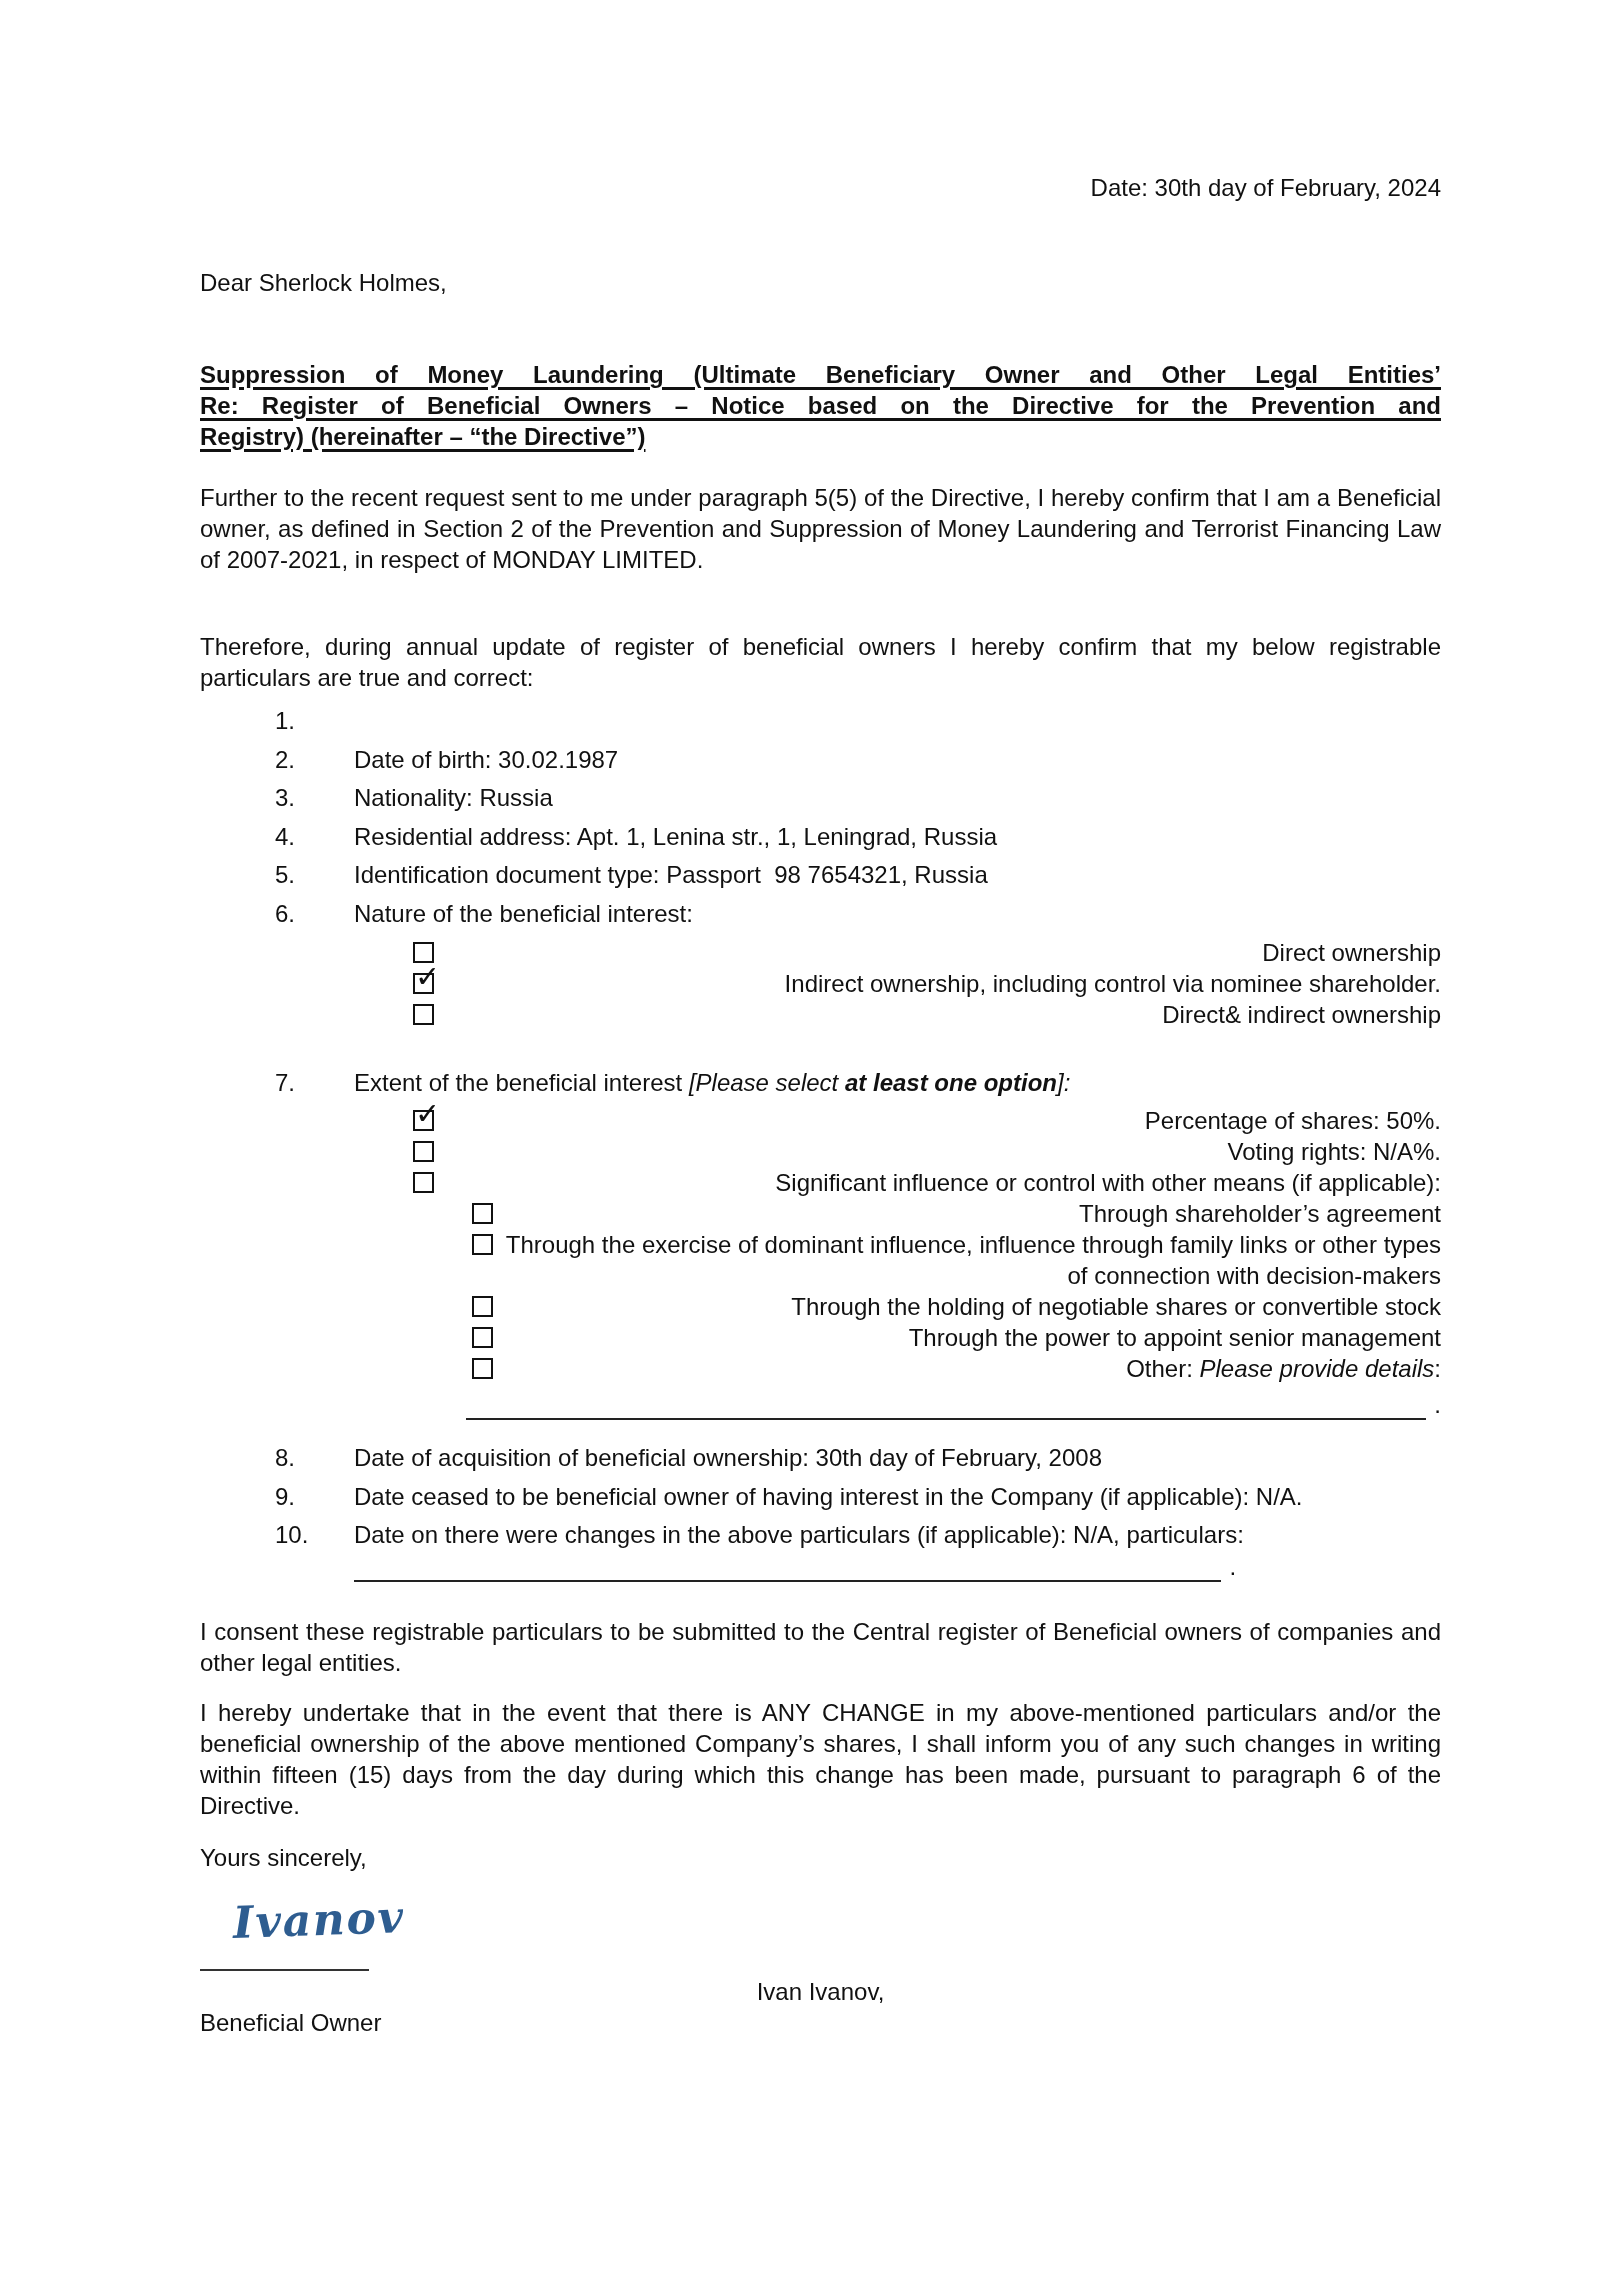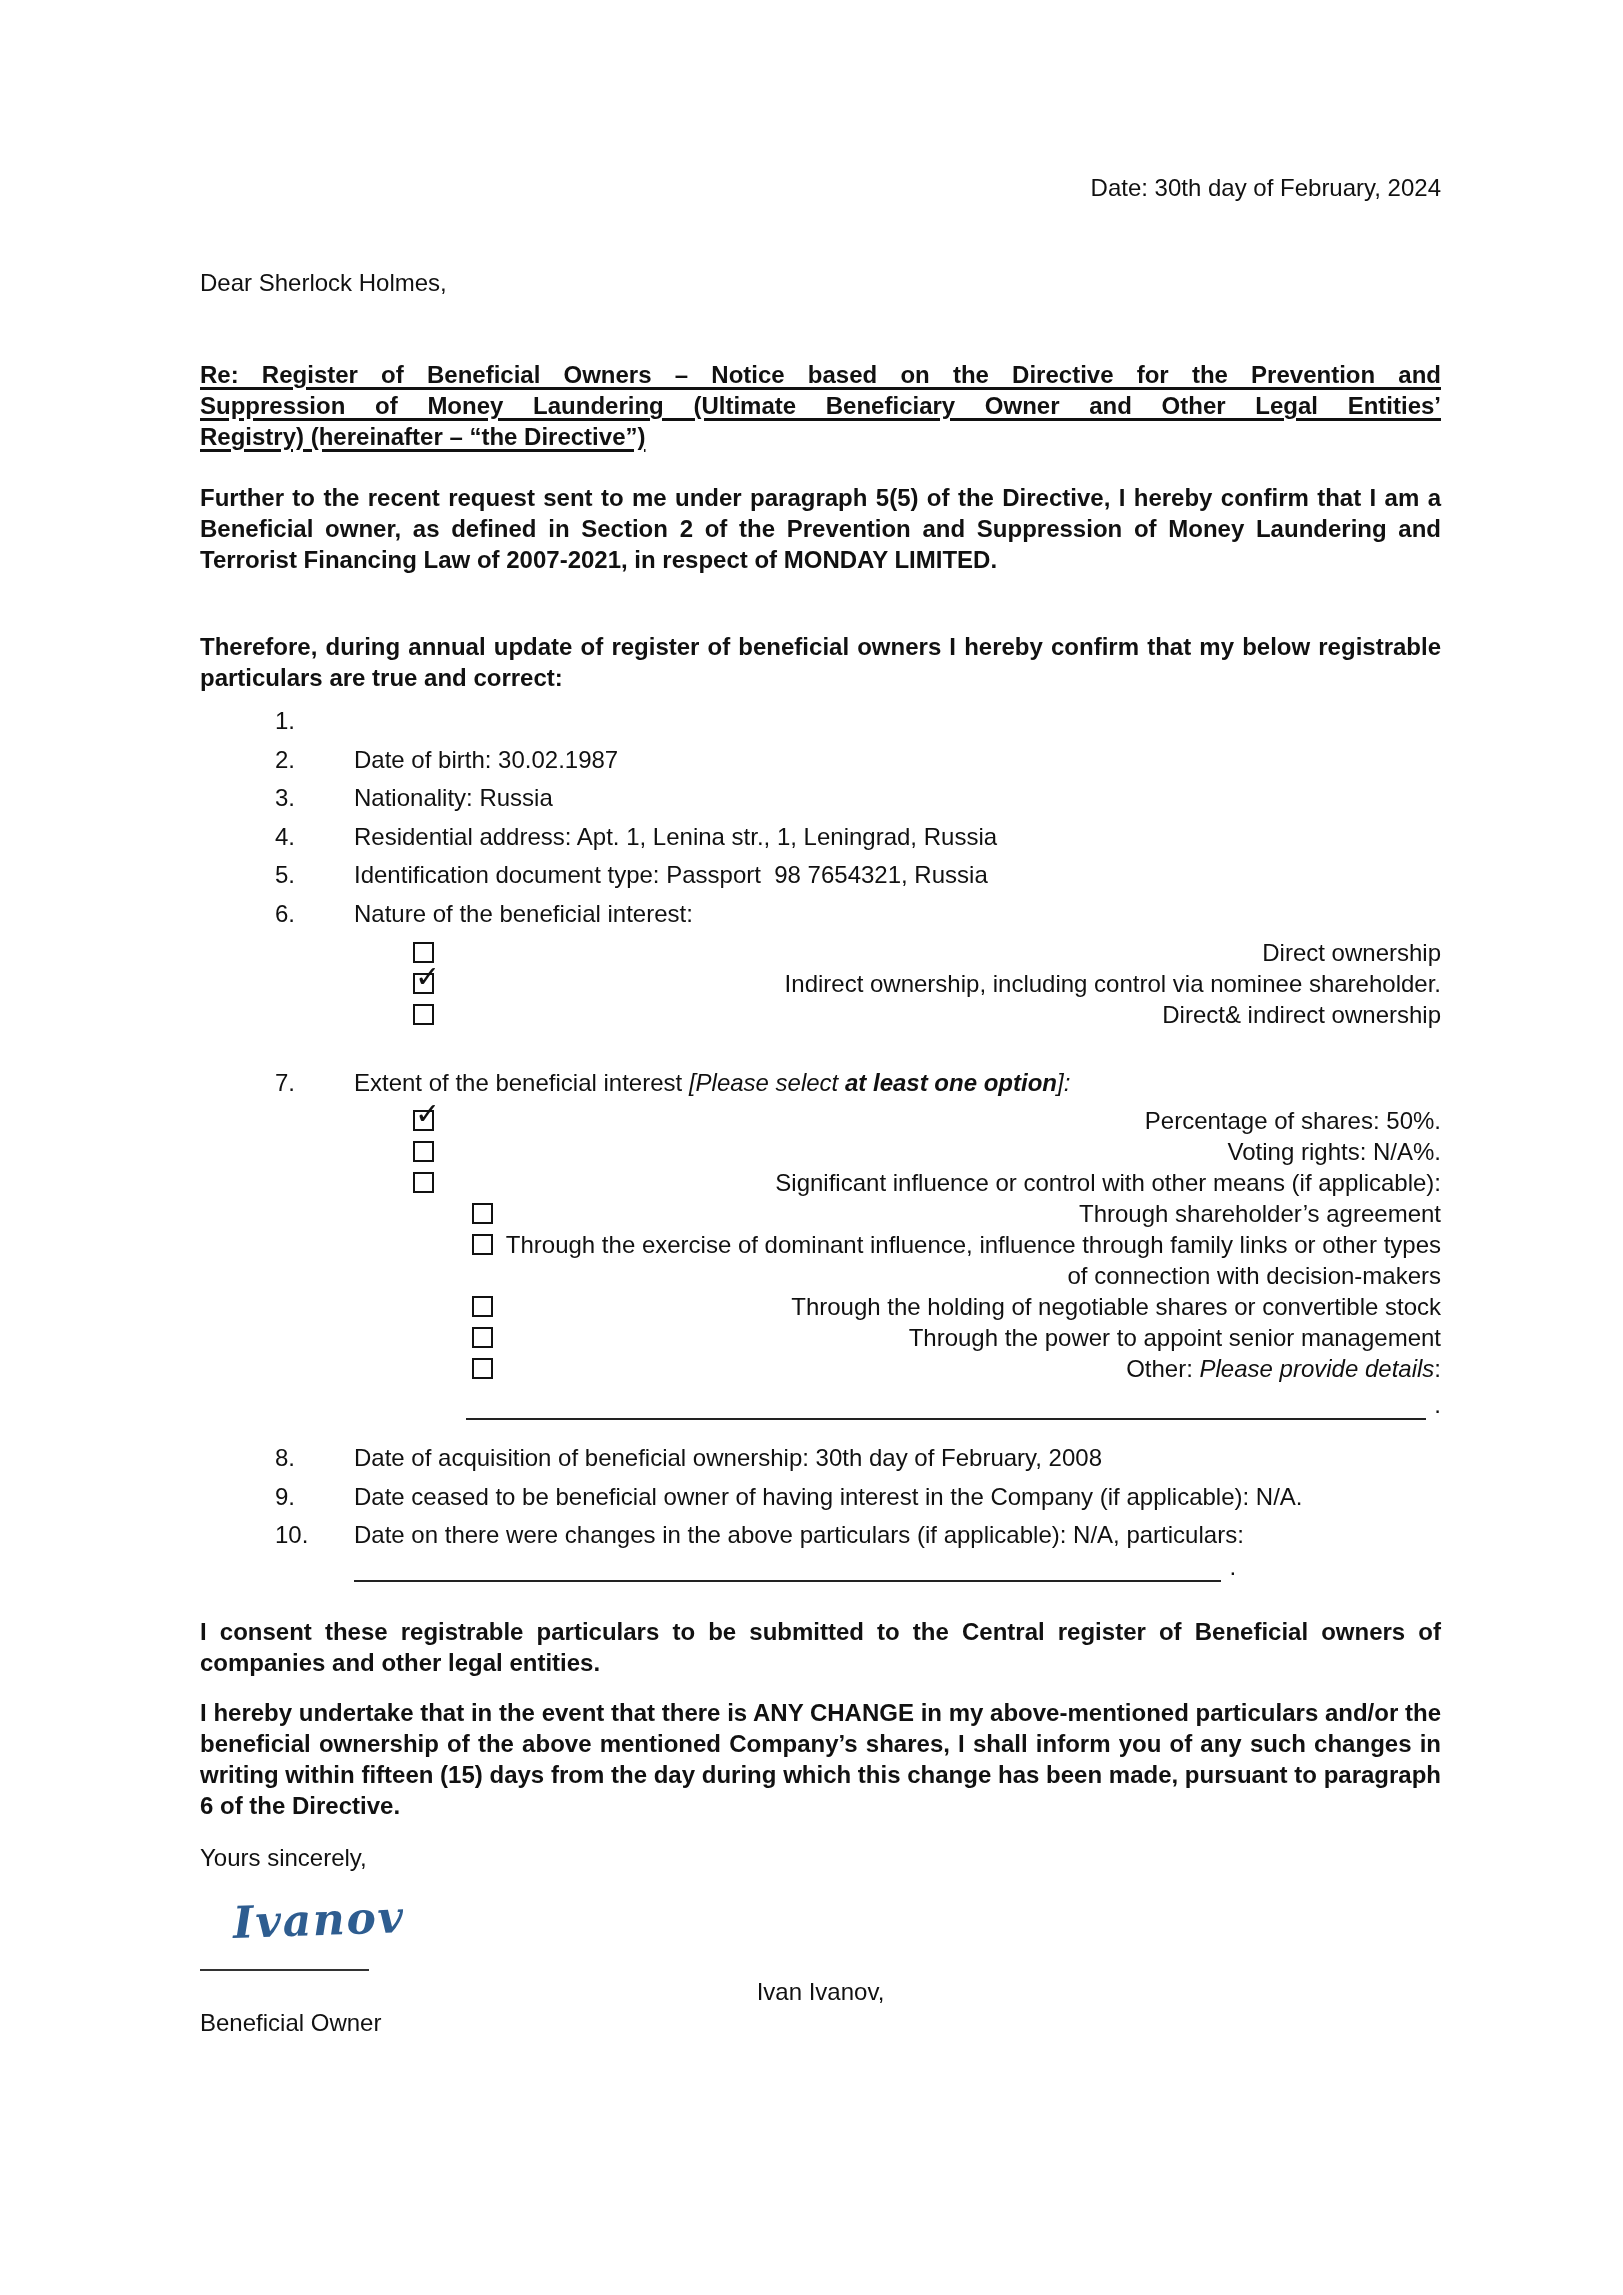--- a/index.html
+++ b/index.html
@@ -18,21 +18,21 @@
   }
   .date{ text-align:right; }
   .salutation{ margin-top:64px; }
   .subject{ margin-top:61px; font-weight:bold; }
   .subject .sline{
     text-decoration:underline;
     text-decoration-thickness:2.5px;
     text-underline-offset:4.2px;
   }
   .subject .stretch{ text-align:justify; text-align-last:justify; }
-  .para{ text-align:justify;font-weight:bold; }
+  .para{ text-align:justify; }
   .p-intro{ margin-top:30px; }
   .p-confirm{ margin-top:56px; }
   .list{ margin-top:12px; }
   .li{ display:flex; margin-bottom:7.6px; }
   .li-num{ flex:none; width:79px; margin-left:75px; }
   .li-text{ flex:1; text-align:justify; }
   .opts{ margin-left:213px; }
   .opts-deep{ margin-left:272px; }
   .opt{ display:flex; }
   .opt-label{ flex:1; text-align:right; }
@@ -87,22 +87,22 @@
 </head>
 <body>
 
 <div class="page">
 
   <div class="date">Date: 30th day of February, 2024</div>
 
   <div class="salutation">Dear Sherlock Holmes,</div>
 
   <div class="subject">
+    <div class="sline stretch">Suppression of Money Laundering (Ultimate Beneficiary Owner and Other Legal Entities’</div>
     <div class="sline stretch">Re: Register of Beneficial Owners – Notice based on the Directive for the Prevention and</div>
-    <div class="sline stretch">Suppression of Money Laundering (Ultimate Beneficiary Owner and Other Legal Entities’</div>
     <div class="sline">Registry) (hereinafter – “the Directive”)</div>
   </div>
 
   <div class="para p-intro">Further to the recent request sent to me under paragraph 5(5) of the Directive, I hereby confirm that I am a Beneficial owner, as defined in Section 2 of the Prevention and Suppression of Money Laundering and Terrorist Financing Law of 2007-2021, in respect of MONDAY LIMITED.</div>
 
   <div class="para p-confirm">Therefore, during annual update of register of beneficial owners I hereby confirm that my below registrable particulars are true and correct:</div>
 
   <div class="list">
 
     <div class="li">

